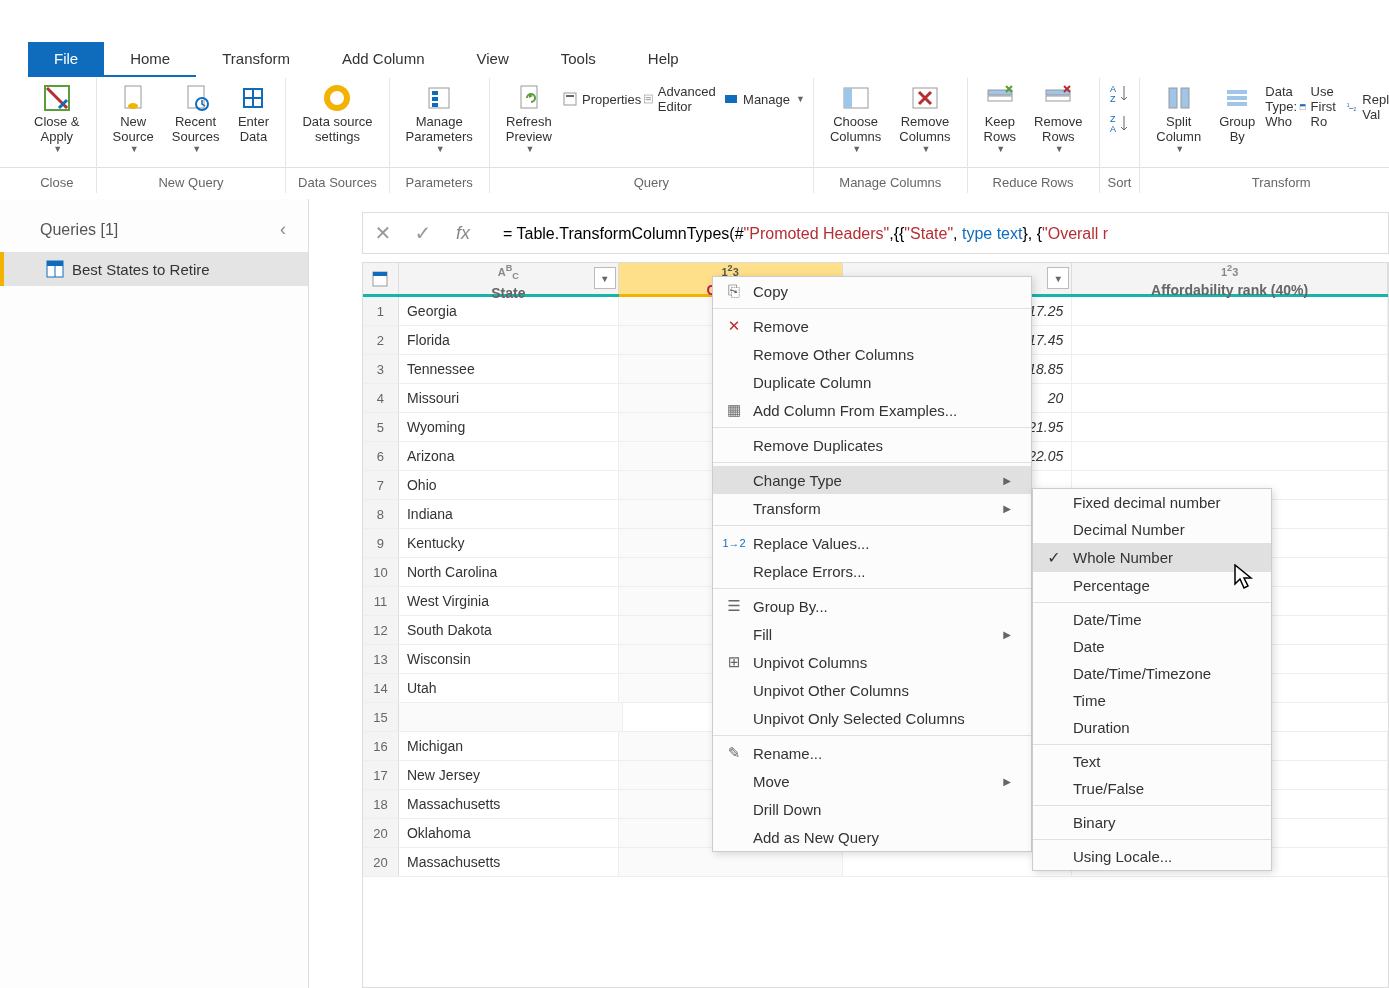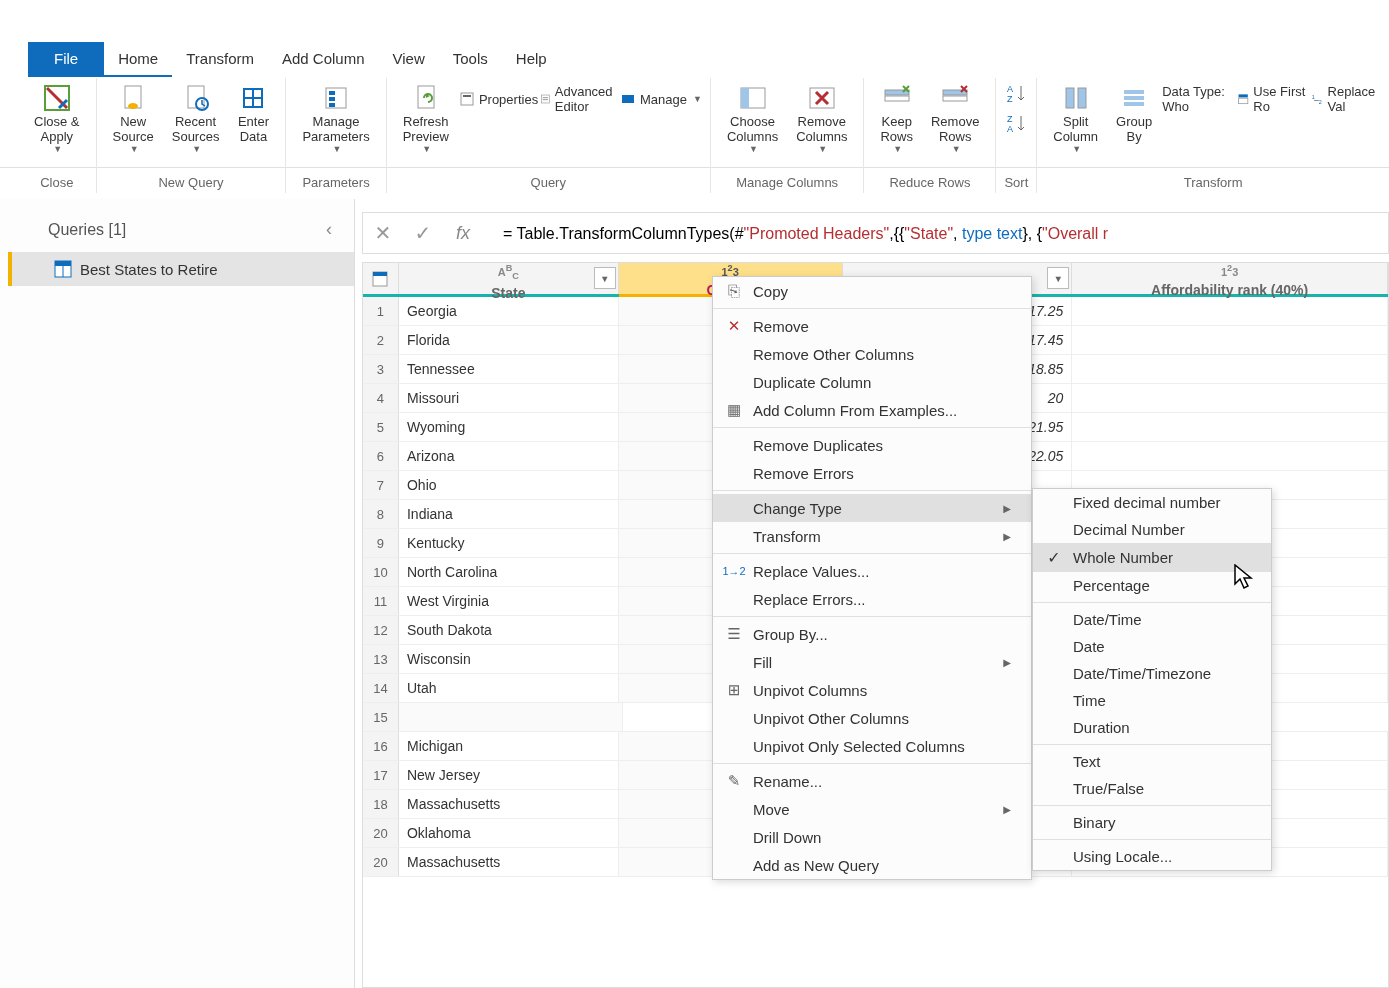--- a/index.html
+++ b/index.html
@@ -3,40 +3,40 @@
 <meta charset="utf-8">
 <style>
 * { box-sizing: border-box; margin: 0; padding: 0; font-family: "Segoe UI", Arial, sans-serif; }
 body { background: #fff; overflow: hidden; width: 1389px; height: 988px; position: relative; }
 
 
 .toolbar-bg { position: absolute; left: 0; top: 0; right: 0; height: 168px; background: #fff; border-bottom: 1px solid #e0e0e0; }
 
 
 .tabs { position: absolute; left: 28; top: 42px; display: flex; font-size: 15px; }
-.tab { padding: 8px 14px; color: #333; cursor: pointer; }
+.tab { padding: 8px 26px; color: #333; cursor: pointer; }
 .tab.file { background: #0f6cbd; color: #fff; padding: 8px 26px; }
 .tab.active { border-bottom: 2px solid #0f6cbd; }
 
 
 .ribbon { position: absolute; left: 18px; top: 78px; display: flex; height: 115px; }
 .rgroup { display: flex; flex-direction: column; align-items: center; padding: 0 8px; border-right: 1px solid #e6e6e6; }
 .rgroup:last-child { border-right: none; }
 .rbuttons { display: flex; flex: 1; align-items: flex-start; gap: 2px; }
 .rbtn { display: flex; flex-direction: column; align-items: center; padding: 4px 8px; font-size: 13px; color: #333; text-align: center; gap: 0; cursor: pointer; }
 .rbtn .ricon { width: 32px; height: 32px; display: flex; align-items: center; justify-content: center; }
 .rcaret { font-size: 9px; color: #666; margin-left: 2px; }
 .rgrouplabel { font-size: 13px; color: #666; padding-bottom: 3px; }
 .rhstack { display: flex; flex-direction: row; gap: 2px; font-size: 13px; color: #333; padding-top: 6px; }
 .rhstack .row { display: flex; align-items: center; gap: 4px; cursor: pointer; }
 .rhstack svg { width: 16px; height: 16px; }
 .sortstack { display: flex; flex-direction: column; gap: 4px; padding-top: 4px; }
 
 
-.queries { position: absolute; left: 0; top: 199px; width: 355px; bottom: 0; border-right: 1px solid #ddd; background: #fdfdfd; padding-left: 8px; }
+.queries { position: absolute; left: 0; top: 199px; width: 309px; bottom: 0; border-right: 1px solid #ddd; background: #fdfdfd; }
 .qheader { display: flex; align-items: center; justify-content: space-between; padding: 20px 22px 12px 40px; font-size: 16px; color: #555; }
 .qcollapse { font-size: 18px; color: #888; cursor: pointer; }
 .qitem { display: flex; align-items: center; gap: 8px; padding: 8px 12px 8px 42px; background: #e4e4e4; border-left: 4px solid #f3b200; font-size: 15px; color: #333; cursor: pointer; }
 
 
 .fbar { position: absolute; left: 362px; top: 212px; right: 0; height: 42px; display: flex; align-items: center; border: 1px solid #ddd; }
 .fbtn { width: 40px; height: 40px; display: flex; align-items: center; justify-content: center; color: #999; font-size: 20px; cursor: pointer; }
 .fx { font-style: italic; color: #888; font-size: 18px; }
 .fbartext { padding-left: 20px; font-family: Consolas, monospace; font-size: 16px; white-space: nowrap; overflow: hidden; }
 .fbartext .kw { color: #0f6cbd; }
@@ -138,20 +138,35 @@
               <rect x="17" y="17" width="7" height="7" fill="#fff"></rect>
             </svg>
           </div>
           <span style="white-space:pre">Enter
 Data</span>
         </div>
     </div>
     <div class="rgrouplabel">New Query</div>
   </div>
 
+  <div class="rgroup">
+    <div class="rbuttons">
+      <div class="rbtn">
+          <div class="ricon">
+            <svg viewBox="0 0 32 32">
+              <circle cx="16" cy="16" r="10" fill="none" stroke="#f3b200" stroke-width="6"></circle>
+              <circle cx="16" cy="16" r="4" fill="#fff"></circle>
+            </svg>
+          </div>
+          <span style="white-space:pre">Data source
+settings</span>
+        </div>
+    </div>
+    <div class="rgrouplabel">Data Sources</div>
+  </div>
 
   <div class="rgroup">
     <div class="rbuttons">
       <div class="rbtn">
           <div class="ricon">
             <svg viewBox="0 0 32 32">
               <rect x="6" y="6" width="20" height="20" fill="#fff" stroke="#999"></rect>
               <rect x="9" y="9" width="6" height="4" fill="#0f6cbd"></rect>
               <rect x="9" y="15" width="6" height="4" fill="#0f6cbd"></rect>
               <rect x="9" y="21" width="6" height="4" fill="#0f6cbd"></rect>
@@ -544,24 +559,20 @@
     </div>
   <div class="citem">
       <div class="cicon">▦</div>
       <span>Add Column From Examples...</span>
     </div>
   <div class="csep"></div>
   <div class="citem">
       <div class="cicon"></div>
       <span>Remove Duplicates</span>
     </div>
-  <div class="citem">
-      <div class="cicon"></div>
-      <span>Remove Errors</span>
-    </div>
   <div class="csep"></div>
   <div class="citem highlight">
       <div class="cicon"></div>
       <span>Change Type</span>
       <span class="carrow">▶</span>
     </div>
   <div class="citem">
       <div class="cicon"></div>
       <span>Transform</span>
       <span class="carrow">▶</span>

